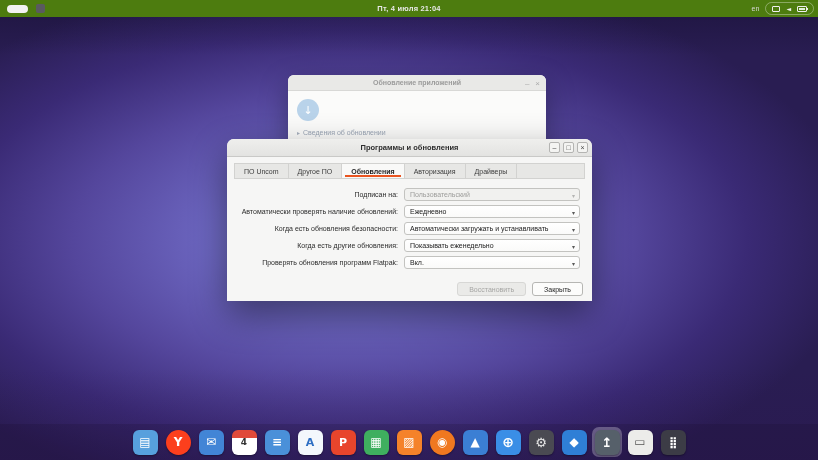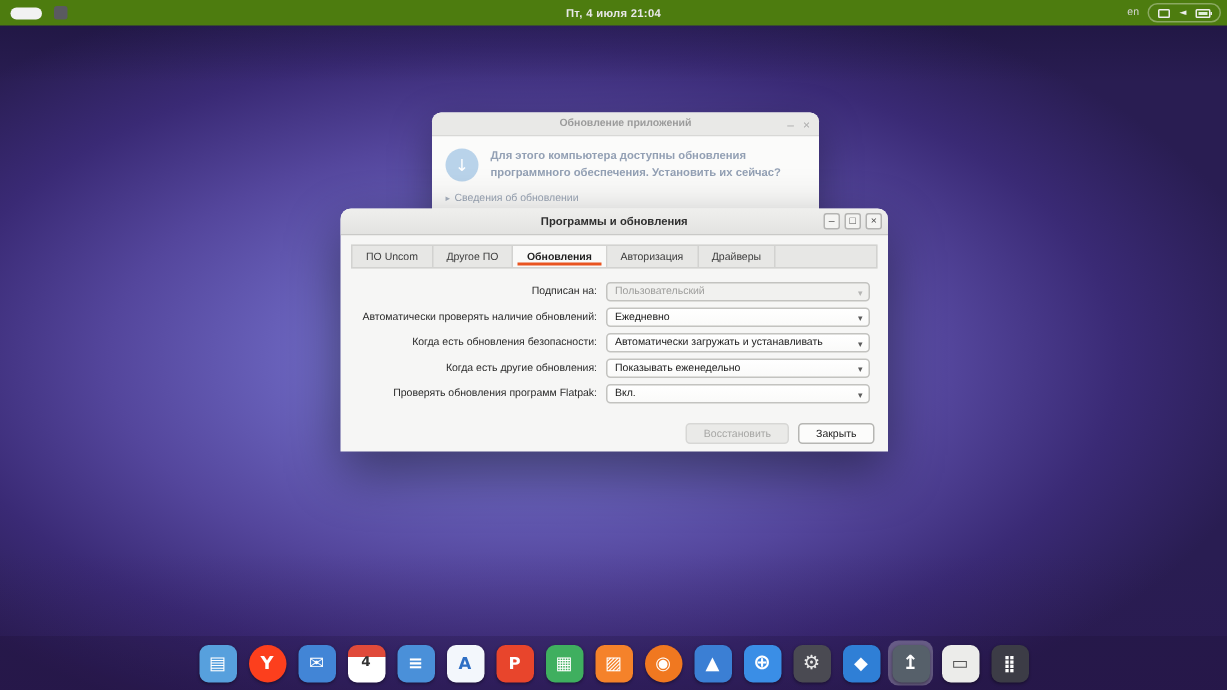--- a/index.html
+++ b/index.html
@@ -120,21 +120,20 @@
   <div class="bg-titlebar">
     <span class="bg-title">Обновление приложений</span>
     <span class="bg-ctrls">
       <span>–</span>
       <span>×</span>
     </span>
   </div>
   <div class="bg-body">
     <div class="bg-row">
       <div class="updater-circle">↓</div>
-      <div class="bg-msg">Для этого компьютера доступны обновления программного обеспечения. Установить их сейчас?</div>
     </div>
     <div class="bg-details">
       <span class="tri">▸</span>
       <span>Сведения об обновлении</span>
     </div>
   </div>
 </div>
 
 <div class="dialog">
   <div class="titlebar">

